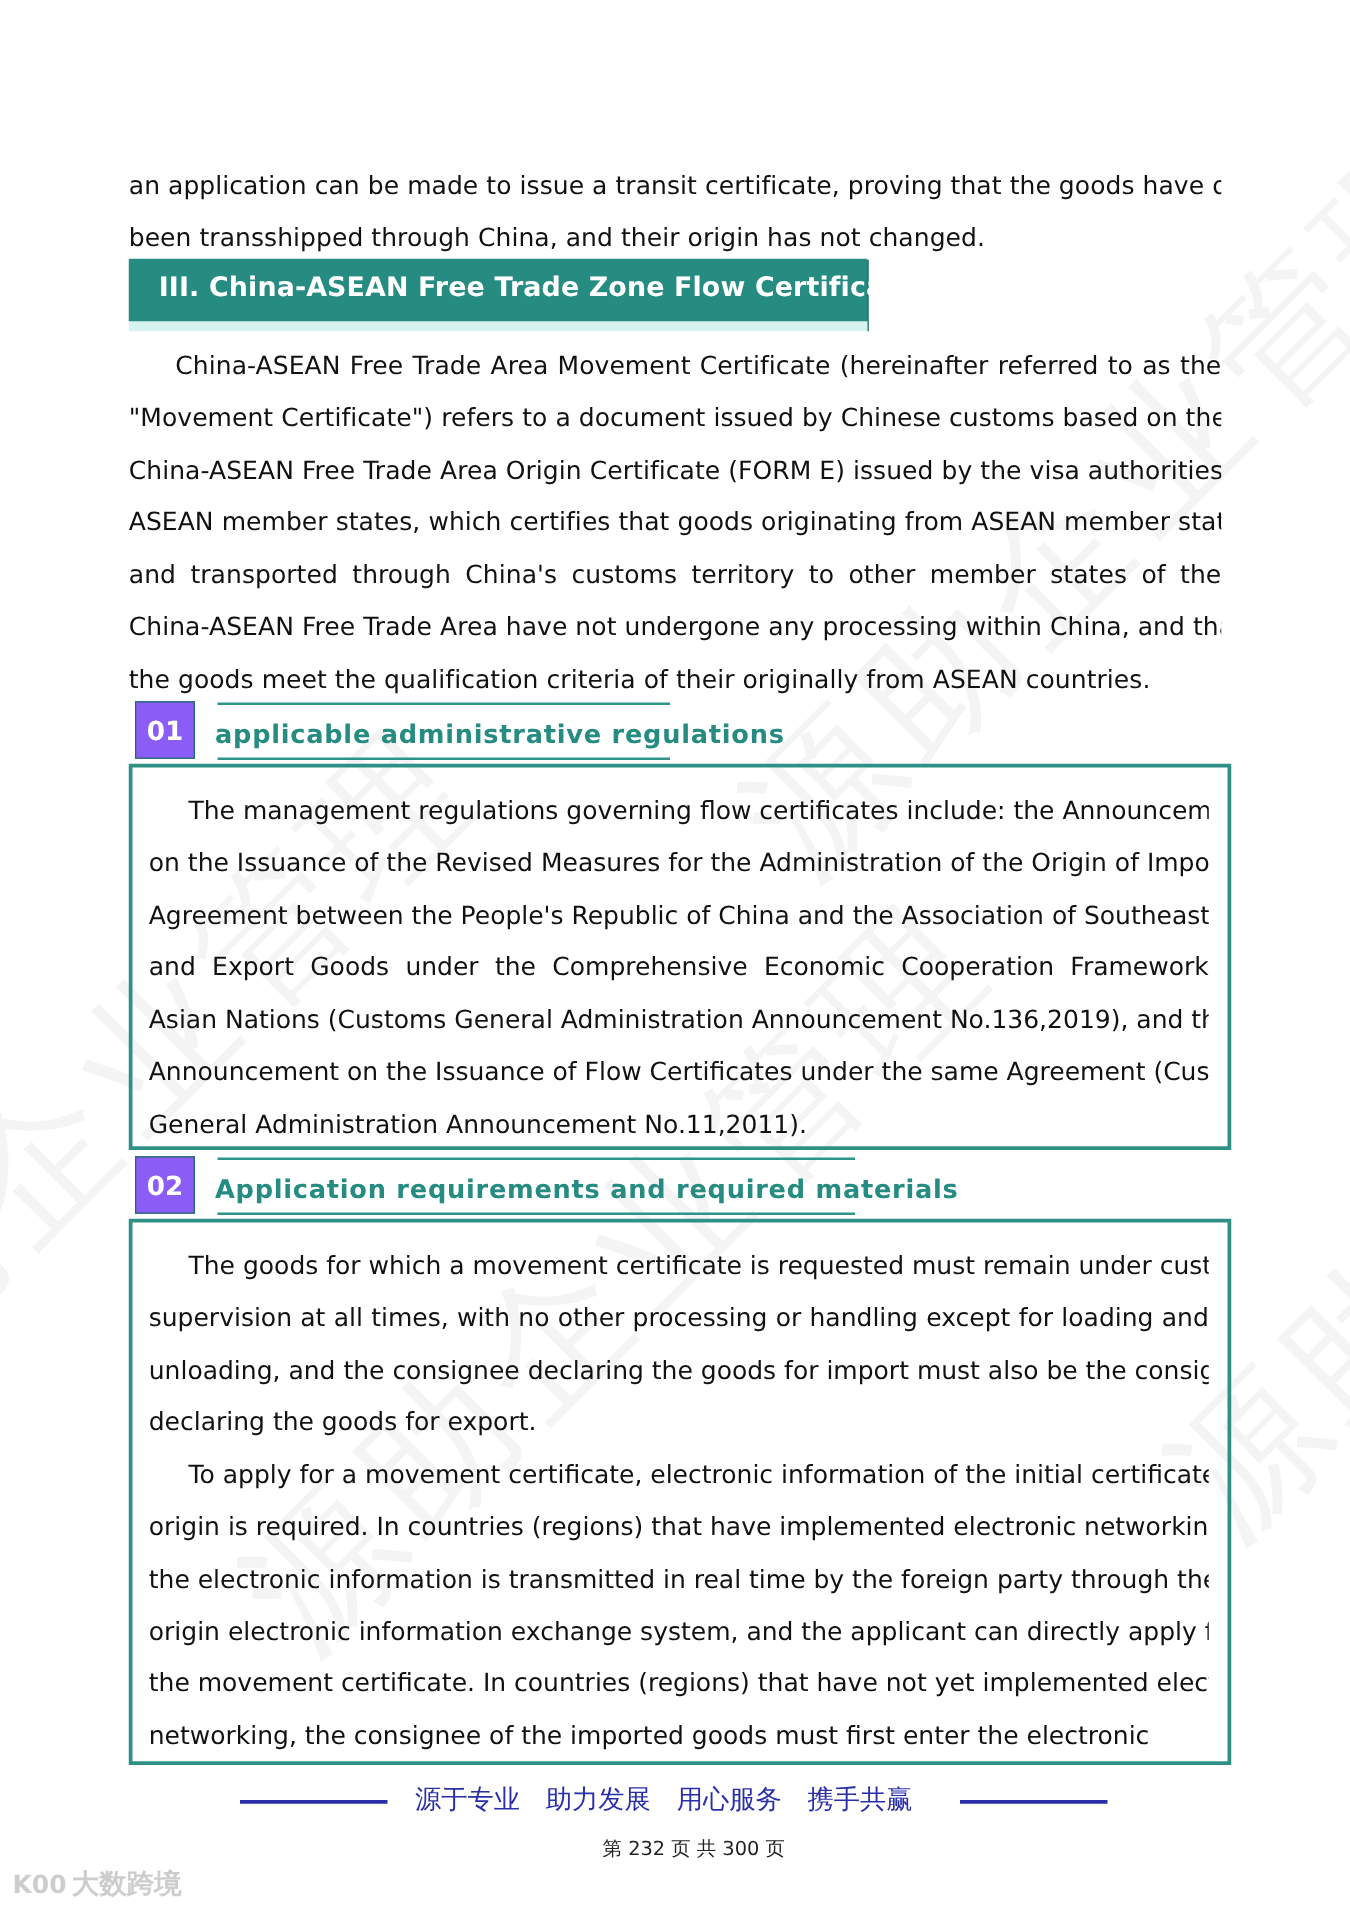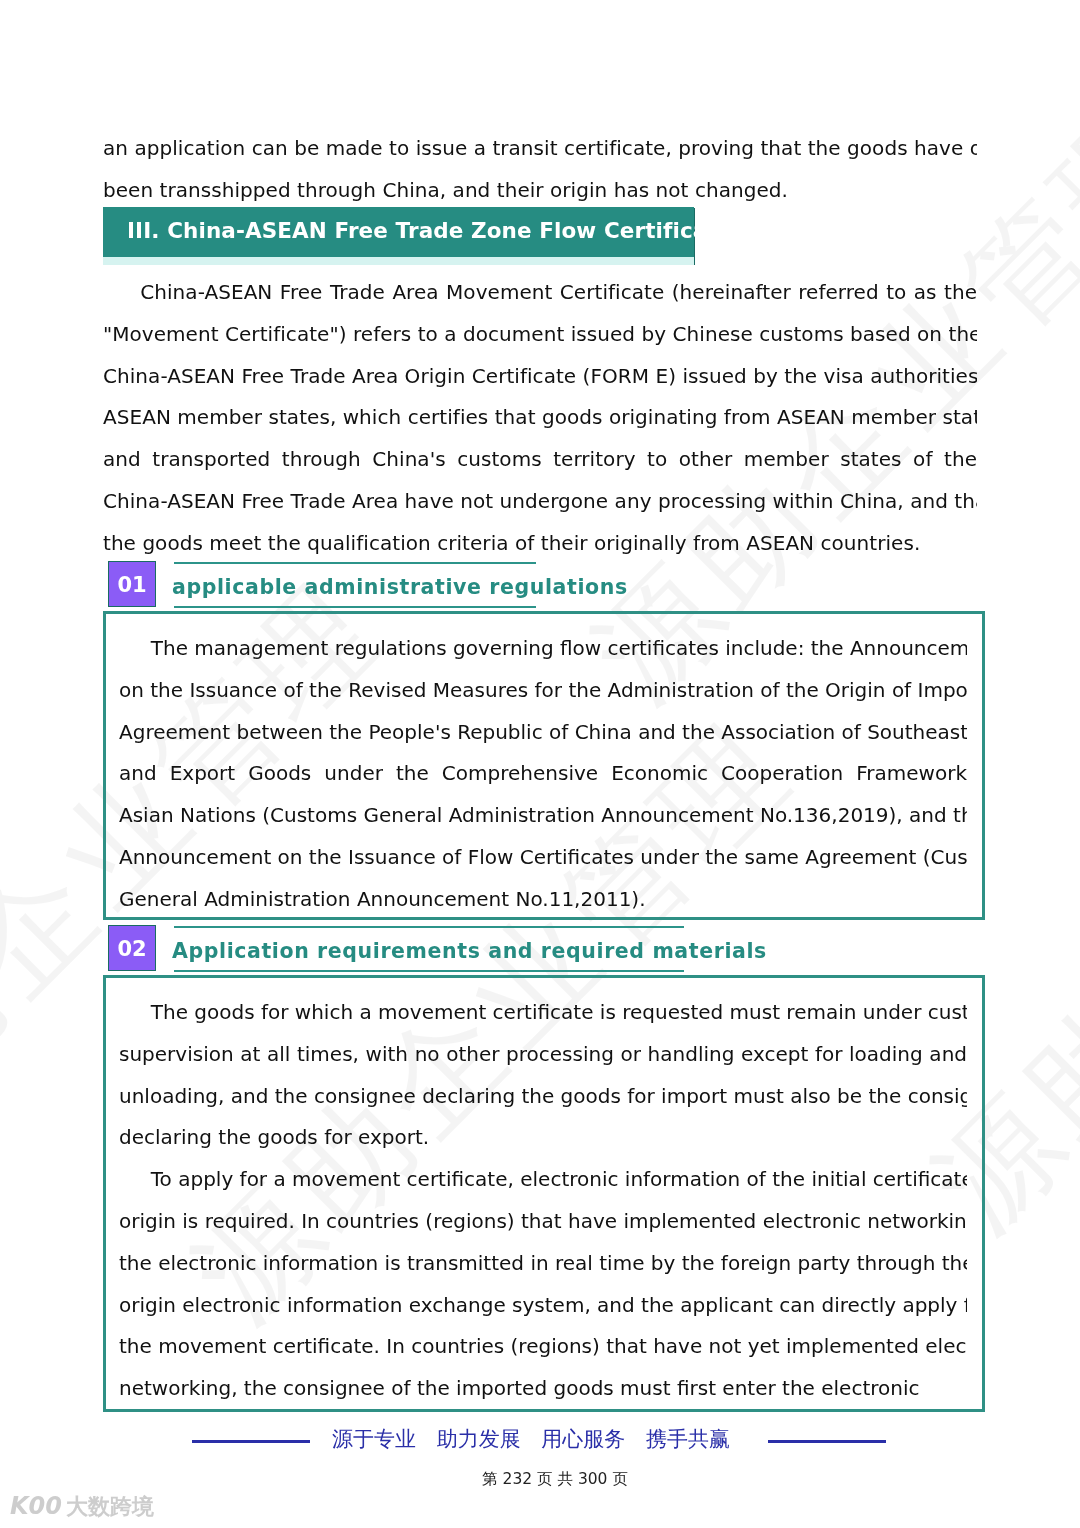--- a/index.html
+++ b/index.html
@@ -73,21 +73,21 @@
       position: absolute; left: 140px; top: 0; color: #2a2fa8; font-weight: normal; font-size: 21px;
       white-space: nowrap; word-spacing: 14px;
     }
     .pagenum {
       position: absolute; left: 0; top: 1469px; width: 1110px; text-align: center; font-size: 15.5px; color: #222;
     }
     .logo {
       position: absolute; left: 10px; top: 1492px; color: rgba(200,200,200,0.9); font-size: 22px;
       font-weight: bold; white-space: nowrap;
     }
-    .logo .mark { font-style: italic; margin-right: 4px; font-size: 24px; }
+    .logo .mark { margin-right: 4px; font-size: 20px; }
   </style>
 </head>
 <body>
 
 <div class="page">
 
   <div class="wm" style="left:560px; top:620px;">源助企业管理</div>
   <div class="wm" style="left:160px; top:1240px;">源助企业管理</div>
   <div class="wm" style="left:-250px; top:1100px;">源助企业管理</div>
   <div class="wm" style="left:900px; top:1150px;">源助企业管理</div>

